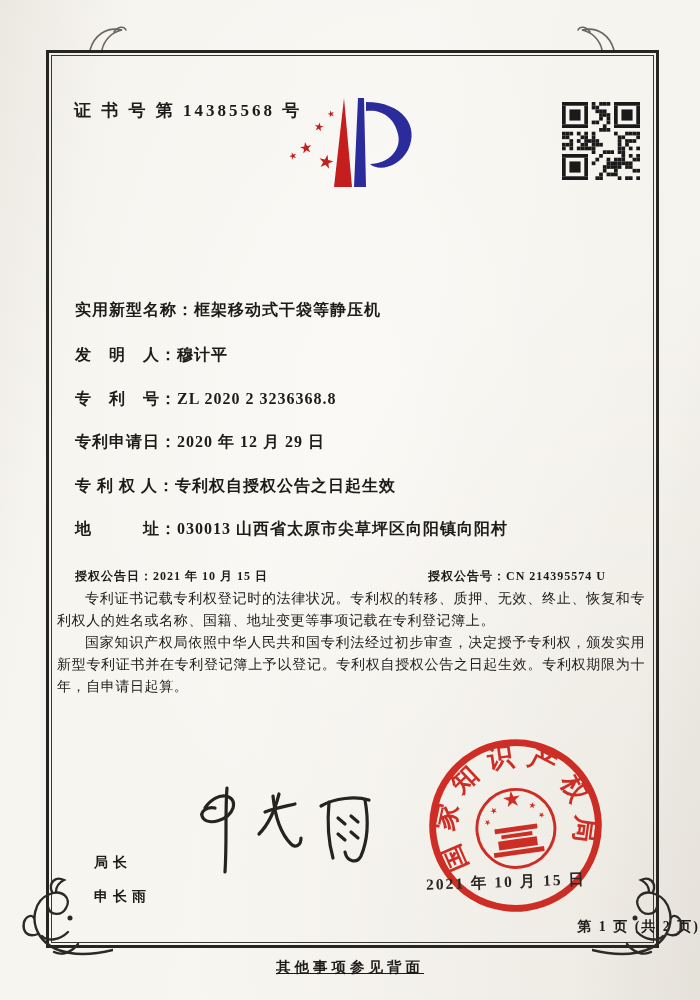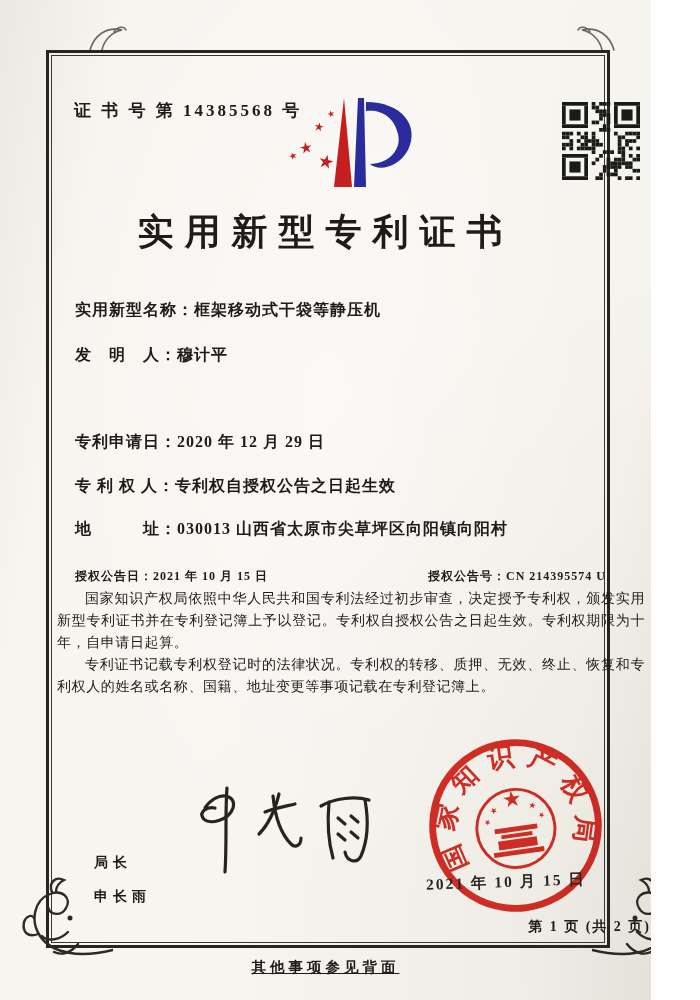--- a/index.html
+++ b/index.html
@@ -1,19 +1,19 @@
 <!DOCTYPE html>
 <html><head>
 <meta charset="utf-8">
 <style>
   html,body{margin:0;padding:0;}
   .page{
-    position:relative;width:604px;height:1000px;overflow:hidden;
+    position:relative;width:700px;height:1000px;overflow:hidden;
     background:linear-gradient(100deg,#ebe8e1,#f7f5f0 15%,#f8f6f1 50%,#f5f3ed 85%,#eae7e0);
-    font-family:"Liberation Serif","DejaVu Serif",serif;color:#1d1c1a;padding-left:47px;
+    font-family:"Liberation Serif","DejaVu Serif",serif;color:#1d1c1a;
   }
   .texture{position:absolute;inset:0;pointer-events:none;
     background:radial-gradient(ellipse at 50% 40%,rgba(255,255,255,.35),rgba(0,0,0,0) 60%),
                radial-gradient(ellipse at 90% 90%,rgba(120,110,90,.06),rgba(0,0,0,0) 50%);}
   .frame{position:absolute;left:46px;top:50px;right:41px;bottom:52px;border:3px solid #26251f;}
   .frame-inner{position:absolute;inset:2px;border:1px solid #3a3832;}
   .cert-no{position:absolute;left:74px;top:99px;font-size:17px;font-weight:600;letter-spacing:3px;}
   .title{position:absolute;left:0;right:0;top:208px;text-align:center;font-size:36px;font-weight:700;letter-spacing:11px;}
   .row{position:absolute;left:75px;right:60px;font-size:16px;font-weight:600;letter-spacing:1px;}
   .flabel{white-space:pre;}
@@ -205,46 +205,48 @@
       <rect x="56" y="4" width="4" height="20" fill="#1a1a1a"></rect>
       <rect x="80" y="4" width="4" height="20" fill="#1a1a1a"></rect>
       <rect x="64" y="8" width="12" height="12" fill="#1a1a1a"></rect>
       <rect x="0" y="56" width="28" height="4" fill="#1a1a1a"></rect>
       <rect x="0" y="80" width="28" height="4" fill="#1a1a1a"></rect>
       <rect x="0" y="60" width="4" height="20" fill="#1a1a1a"></rect>
       <rect x="24" y="60" width="4" height="20" fill="#1a1a1a"></rect>
       <rect x="8" y="64" width="12" height="12" fill="#1a1a1a"></rect>
     </svg>
 
-  <div class="title">实用新型专利证书</div>
 
   <div class="row" style="top:345px">
     <span class="flabel">发　明　人：</span><span class="fvalue">穆计平</span>
   </div>
   <div class="row" style="top:300px">
     <span class="flabel">实用新型名称：</span><span class="fvalue">框架移动式干袋等静压机</span>
+  </div>
+  <div class="row" style="top:389px">
+    <span class="flabel">专　利　号：</span><span class="fvalue">ZL 2020 2 3236368.8</span>
   </div>
   <div class="row" style="top:432px">
     <span class="flabel">专利申请日：</span><span class="fvalue">2020 年 12 月 29 日</span>
   </div>
   <div class="row" style="top:476px">
     <span class="flabel">专 利 权 人：</span><span class="fvalue">专利权自授权公告之日起生效</span>
   </div>
   <div class="row" style="top:519px">
     <span class="flabel">地　　　址：</span><span class="fvalue">030013 山西省太原市尖草坪区向阳镇向阳村</span>
   </div>
 
   <div class="grantrow">
     <span class="flabel">授权公告日：</span><span class="fvalue">2021 年 10 月 15 日</span>
     <span class="grant2"><span class="flabel">授权公告号：</span><span class="fvalue">CN 214395574 U</span></span>
   </div>
 
   <div class="body-text">
+    <p>专利证书记载专利权登记时的法律状况。专利权的转移、质押、无效、终止、恢复和专利权人的姓名或名称、国籍、地址变更等事项记载在专利登记簿上。</p>
     <p>国家知识产权局依照中华人民共和国专利法经过初步审查，决定授予专利权，颁发实用新型专利证书并在专利登记簿上予以登记。专利权自授权公告之日起生效。专利权期限为十年，自申请日起算。</p>
-    <p>专利证书记载专利权登记时的法律状况。专利权的转移、质押、无效、终止、恢复和专利权人的姓名或名称、国籍、地址变更等事项记载在专利登记簿上。</p>
   </div>
 
   <div class="officer">
     <div>局长</div>
     <div>申长雨</div>
   </div>
 
   <svg class="signature" viewBox="0 0 210 110">
     <g fill="none" stroke="#26241f" stroke-width="3.2" stroke-linecap="round">
       <path d="M52,20 C50,44 52,74 50,104"></path>

